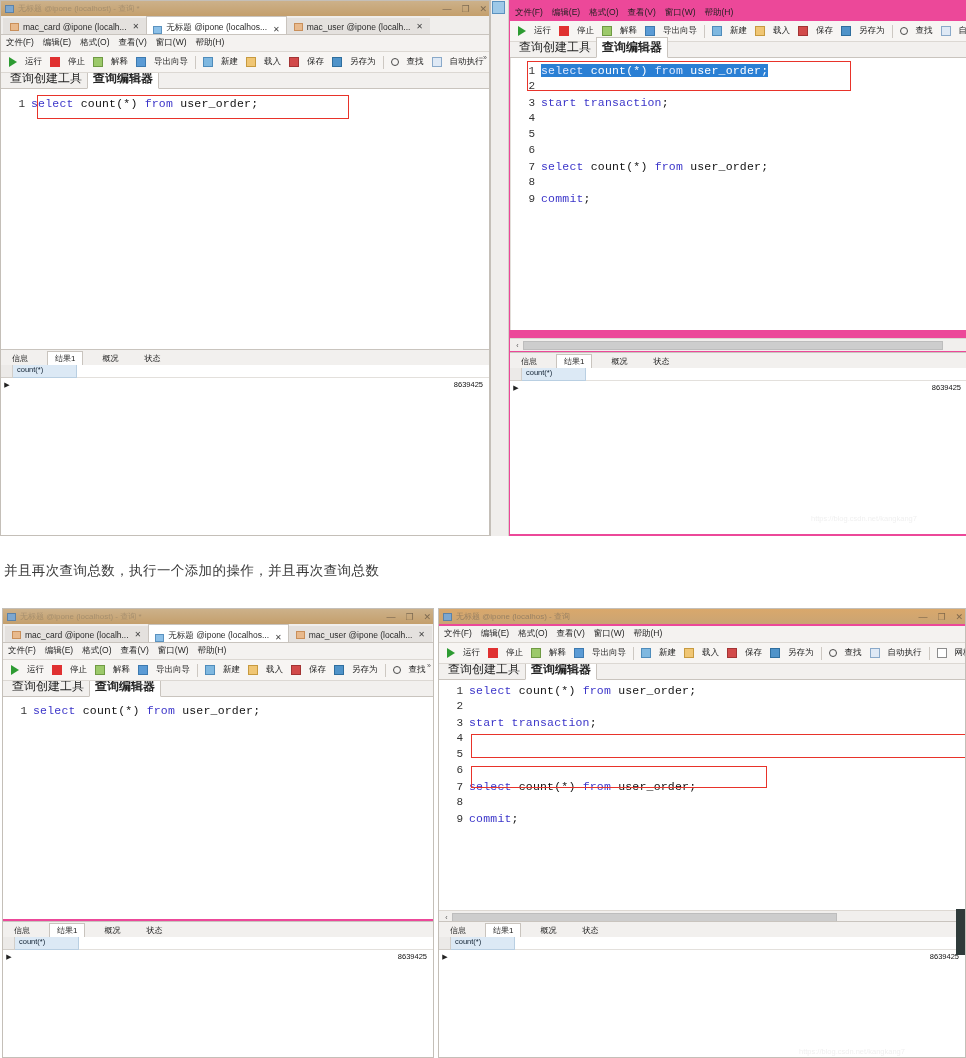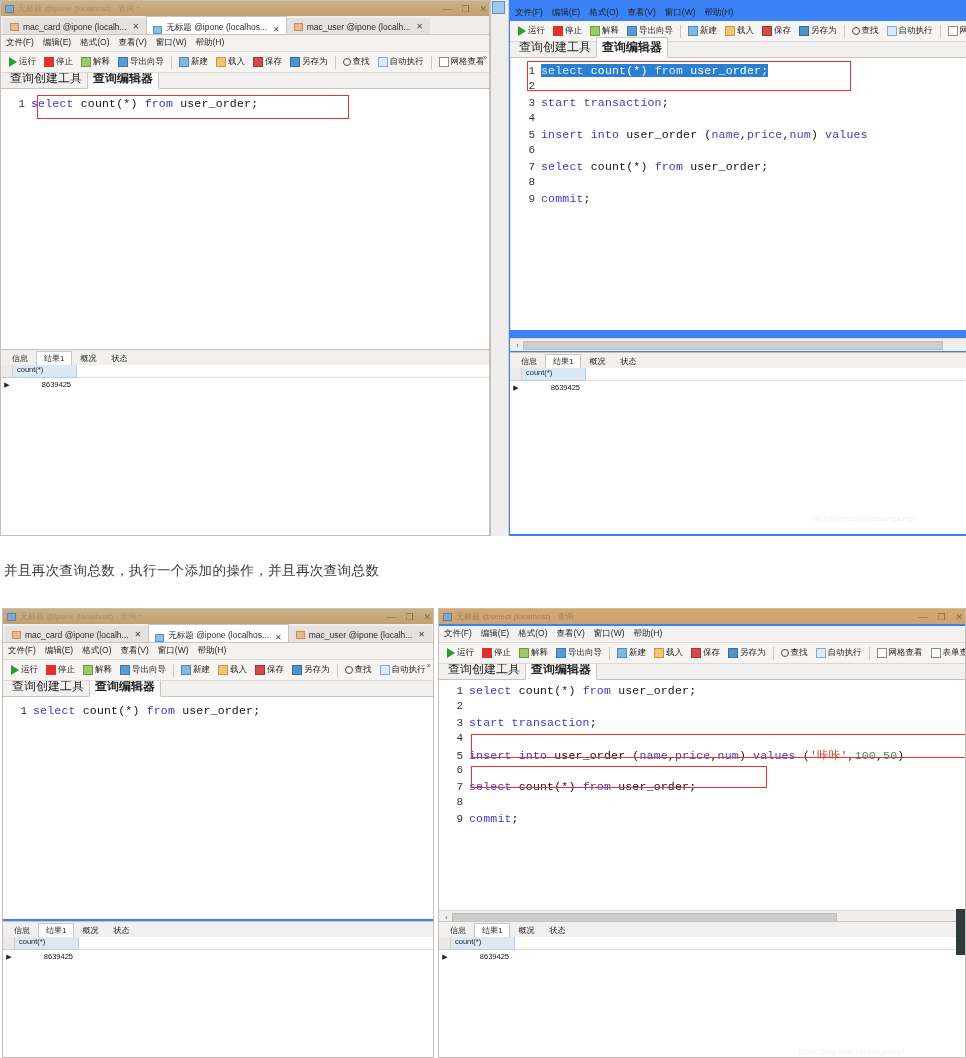--- a/index.html
+++ b/index.html
@@ -5,21 +5,21 @@
   * { box-sizing: border-box; margin: 0; padding: 0; }
   body {
     width: 966px; height: 1058px;
     background: #ffffff;
     font-family: "Liberation Sans", sans-serif;
     position: relative;
     overflow: hidden;
   }
 
   
-  .win { position: absolute; background: #3b82f6; }
+  .win { position: absolute; background: #ec4899; }
   .titlebar {
     height: 15px; display: flex; align-items: center;
     font-size: 8px; color: #6a6258; padding-left: 4px;
     background: linear-gradient(#d9a86c, #caa473);
     position: relative;
   }
   .titlebar.dim { background: linear-gradient(#ccb18a,#c49f6c); color:#8a7a62; }
   .titlebar .tb-icon {
     width: 9px; height: 8px; background: #7da7cf;
     border: 1px solid #5b82a8; margin-right: 4px; flex: none;
@@ -55,21 +55,21 @@
     background: #f4f2f0; border-bottom: 1px solid #dcd8d3;
   }
 
   
   .toolbar {
     height: 21px; display: flex; align-items: center;
     padding-left: 4px; font-size: 8.5px; color: #1f1f1f;
     background: #f7f5f3; border-bottom: 1px solid #dcd8d3;
     position: relative; overflow: hidden;
   }
-  .tbitem { display: flex; align-items: center; gap: 2px; padding: 0 4px; white-space: nowrap; }
+  .tbitem { display: flex; align-items: center; gap: 8px; padding: 0 4px; white-space: nowrap; }
   .tbsep { width: 1px; height: 13px; background: #cdc8c2; margin: 0 3px; flex: none; }
   .ico { width: 10px; height: 10px; flex: none; display:inline-block; }
   .ico.run { width:0;height:0;background:none;border-left:8px solid #2d9b32;border-top:5px solid transparent;border-bottom:5px solid transparent; }
   .ico.stop { background: #e03131; }
   .ico.explain { background: #9cc96a; border: 1px solid #6f9a43; }
   .ico.export { background: #5b9bd5; border: 1px solid #3d7ab0; }
   .ico.new { background: #7fb8e0; border: 1px solid #4f8cbb; }
   .ico.load { background: #f0c674; border: 1px solid #c79a3f; }
   .ico.save { background: #d24a4a; border: 1px solid #a33434; }
   .ico.saveas { background: #4f93c9; border: 1px solid #2f6e9e; }
@@ -106,33 +106,33 @@
 
   .redbox { position: absolute; border: 1.6px solid #e8332a; pointer-events: none; }
 
   
   .hscroll { height: 13px; background: #f1efed; border-top: 1px solid #ddd8d2;
              display: flex; align-items: center; padding: 0 2px; }
   .hscroll .arrow { font-size: 7px; color: #555; width: 11px; text-align: center; }
   .hscroll .thumb { height: 9px; background: #cdcdcd; border: 1px solid #bdbdbd; }
 
   
-  .restabs { height: 16px; display: flex; align-items: flex-end; gap: 1px;
+  .restabs { height: 16px; display: flex; align-items: flex-end; gap: 12px;
              background: #f2f0ee; border-top: 1px solid #c9c4be; padding-left: 4px; }
   .restab { font-size: 8px; padding: 1px 7px; color: #222; white-space: nowrap; }
   .restab.active { background: #ffffff; border: 1px solid #c9c4be; border-bottom-color: #fff;
                    margin-bottom: -1px; }
   .grid { background: #ffffff; position: relative; }
   .ghead { display: flex; height: 13px; font-size: 7.5px; }
   .ghead .gcorner { width: 12px; background: #eceae8; border-right: 1px solid #d2cec9;
                     border-bottom: 1px solid #d2cec9; flex: none; }
   .ghead .gcell { width: 64px; background: #dce9f5; border-right: 1px solid #b9cfe2;
                   border-bottom: 1px solid #b9cfe2; padding-left: 4px; color: #123; flex:none; }
   .ghead .gfill { flex: 1; background: #ffffff; border-bottom: 1px solid #e3e0dc; }
-  .grow { display: flex; height: 13px; font-size: 7.5px; align-items: center; }
+  .grow { display: flex; height: 13px; font-size: 7.5px; align-items: center; justify-content: space-between; }
   .grow .rmark { width: 12px; text-align: center; color: #222; font-size: 7px; flex:none; }
   .grow .rcell { width: 64px; text-align: right; padding-right: 6px; color: #111; flex:none; }
 
   
   .caption { position: absolute; font-size: 13.5px; color: #3a3a3a;
              font-family: "Liberation Sans", sans-serif; letter-spacing: .4px; }
 
   .watermark { position: absolute; font-size: 7.5px; color: #f0f0f0;
                font-family: "Liberation Sans", sans-serif; white-space: nowrap; }
 
@@ -346,21 +346,20 @@
     <div class="codeline">
       <span class="gutter">3</span>
       <span class="code"><span class="kw">start transaction</span>;</span>
     </div>
     <div class="codeline">
       <span class="gutter">4</span>
       <span class="code"></span>
     </div>
     <div class="codeline">
       <span class="gutter">5</span>
-      <span class="code"><span class="kw">insert into</span> user_order (<span class="col">name</span>,<span class="col">price</span>,<span class="col">num</span>) <span class="kw">values</span></span>
     </div>
     <div class="codeline">
       <span class="gutter">6</span>
       <span class="code"></span>
     </div>
     <div class="codeline">
       <span class="gutter">7</span>
       <span class="code"><span class="kw">select</span> count(*) <span class="kw">from</span> user_order;</span>
     </div>
     <div class="codeline">
@@ -519,21 +518,21 @@
       <span class="rmark">▶</span>
       <span class="rcell">8639425</span>
     </div>
   </div>
 </div>
 
 <div class="win" style="left:438px; top:608px; width:528px; height:450px; border:1px solid #c4bfb8;">
 
   <div class="titlebar">
     <span class="tb-icon"></span>
-    <span class="tb-title">无标题 @select (localhost) - 查询</span>
+    <span class="tb-title">无标题 @ipone (localhos) - 查询</span>
     <span class="winbtns">
       <span>—</span>
       <span>❐</span>
       <span>✕</span>
     </span>
   </div>
 
   <div class="menubar" style="margin-top:2px;">
     <span>文件(F)</span>
     <span>编辑(E)</span>
@@ -615,21 +614,20 @@
     <div class="codeline">
       <span class="gutter">3</span>
       <span class="code"><span class="kw">start transaction</span>;</span>
     </div>
     <div class="codeline">
       <span class="gutter">4</span>
       <span class="code"></span>
     </div>
     <div class="codeline">
       <span class="gutter">5</span>
-      <span class="code"><span class="kw">insert into</span> user_order (<span class="col">name</span>,<span class="col">price</span>,<span class="col">num</span>) <span class="kw">values</span> (<span class="str">'咔咔'</span>,<span class="num">100</span>,<span class="num">50</span>)</span>
     </div>
     <div class="codeline">
       <span class="gutter">6</span>
       <span class="code"></span>
     </div>
     <div class="codeline">
       <span class="gutter">7</span>
       <span class="code"><span class="kw">select</span> count(*) <span class="kw">from</span> user_order;</span>
     </div>
     <div class="codeline">

